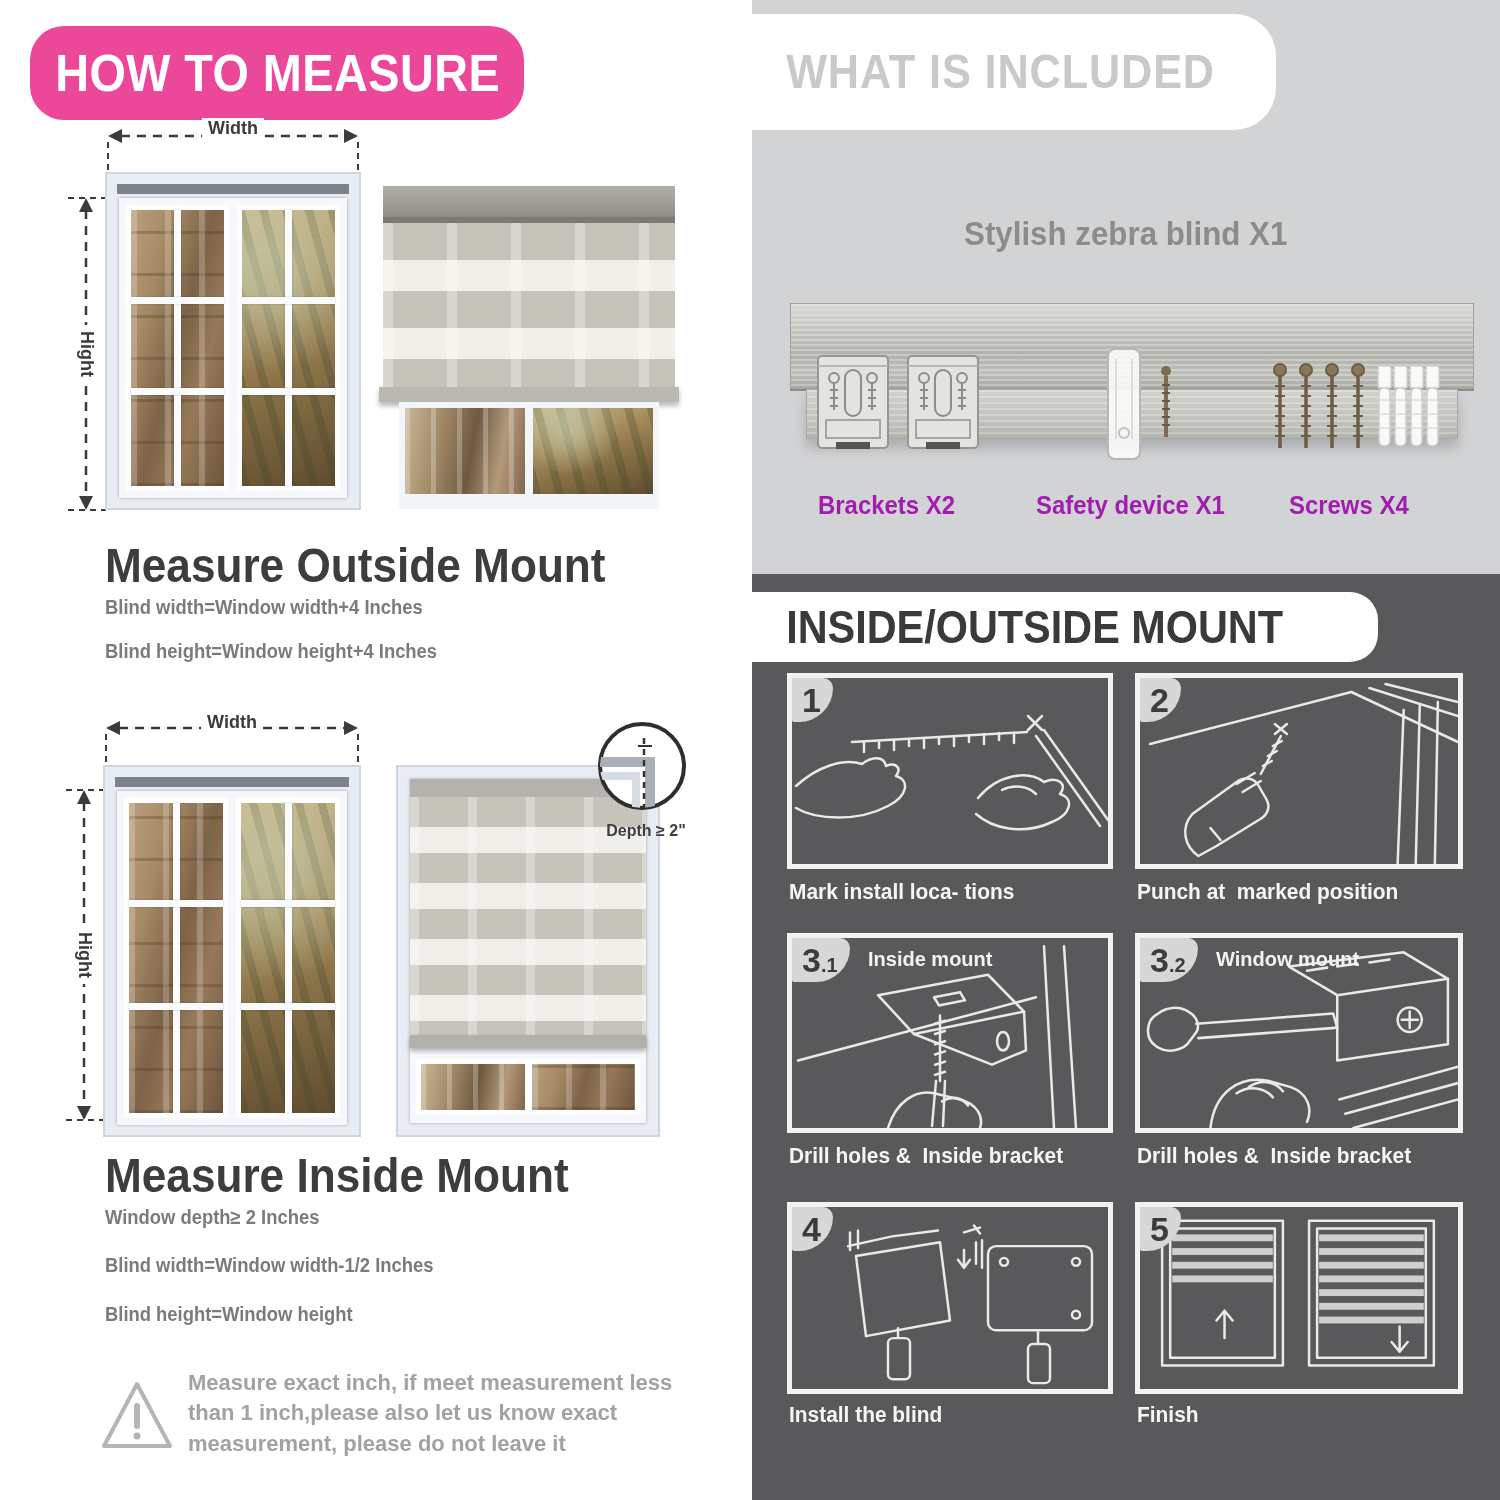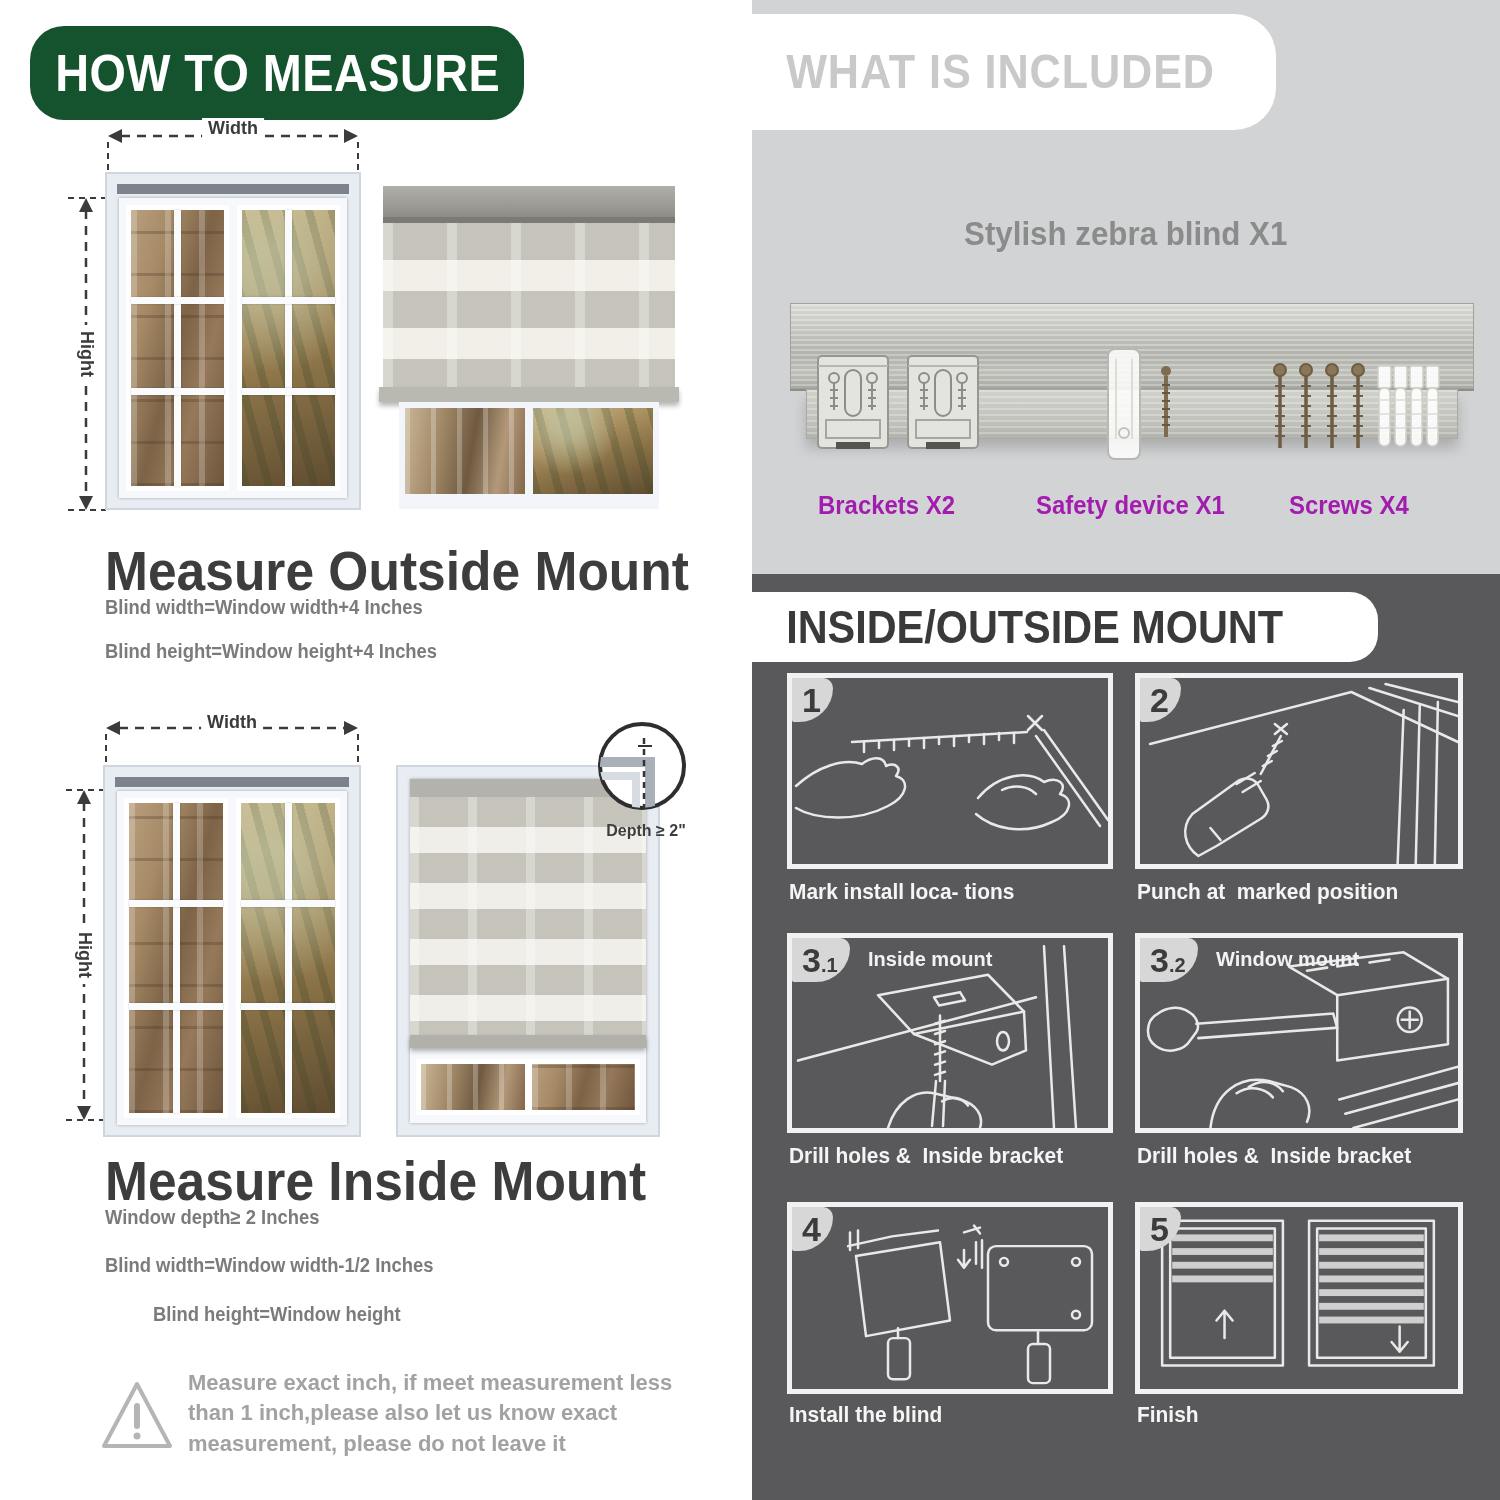--- a/index.html
+++ b/index.html
@@ -3,25 +3,25 @@
 <meta charset="utf-8">
 <style>
   html,body{margin:0;padding:0;background:#ffffff;}
   #root{position:relative;width:1500px;height:1500px;background:#ffffff;overflow:hidden;
         font-family:"Liberation Sans", sans-serif;}
   .abs{position:absolute;}
   .cond{display:inline-block;transform:scaleX(.92);transform-origin:left center;}
   .condc{display:inline-block;transform:scaleX(.92);transform-origin:center center;}
 
   
-  .how-header{left:30px;top:26px;width:494px;height:94px;background:#14532d;border-radius:34px;text-align:right;}
+  .how-header{left:30px;top:26px;width:494px;height:94px;background:#ec4899;border-radius:34px;text-align:right;}
   .how-header span{display:inline-block;transform:scaleX(.9);transform-origin:left center;
         color:#ffffff;font-size:52px;font-weight:bold;line-height:94px;padding-left:28px;letter-spacing:.5px;white-space:nowrap;}
 
-  .sec-heading{font-size:56px;font-weight:bold;color:#3d3d3d;}
+  .sec-heading{font-size:48px;font-weight:bold;color:#3d3d3d;}
   .sec-line{font-size:20px;font-weight:bold;color:#7b7b7b;}
 
   
   .win{background:#e8edf3;border:2px solid #cfd6de;box-sizing:border-box;}
   .win-strip{position:absolute;left:10px;right:10px;top:10px;height:10px;background:#7d838c;}
   .win-sashes{position:absolute;left:12px;right:12px;top:24px;bottom:10px;background:#f6f8fb;
       box-shadow:0 0 3px rgba(0,0,0,.3);display:flex;gap:8px;padding:7px;box-sizing:border-box;}
   .sash{flex:1;position:relative;background:#ffffff;}
   .glass{position:absolute;inset:5px;}
   .glass-a{background:
@@ -242,21 +242,21 @@
 
   <div class="abs sec-heading" style="left:105px;top:1148px;">
     <span class="cond">Measure Inside Mount</span>
   </div>
   <div class="abs sec-line" style="left:105px;top:1206px;">
     <span class="cond">Window depth≥ 2 Inches</span>
   </div>
   <div class="abs sec-line" style="left:105px;top:1254px;">
     <span class="cond">Blind width=Window width-1/2 Inches</span>
   </div>
-  <div class="abs sec-line" style="left:105px;top:1303px;margin-left:48px;">
+  <div class="abs sec-line" style="left:105px;top:1303px;">
     <span class="cond">Blind height=Window height</span>
   </div>
 
   <div class="abs" style="left:98px;top:1376px;width:78px;height:80px;">
     <svg width="78" height="80" viewBox="0 0 78 80">
       <path d="M39,8 L72,70 H6 Z" fill="none" stroke="#b5b5b5" stroke-width="4" stroke-linejoin="round"></path>
       <path d="M39,30 V50" stroke="#b5b5b5" stroke-width="6" stroke-linecap="round"></path>
       <circle cx="39" cy="60" r="3.5" fill="#b5b5b5"></circle>
     </svg>
   </div>

